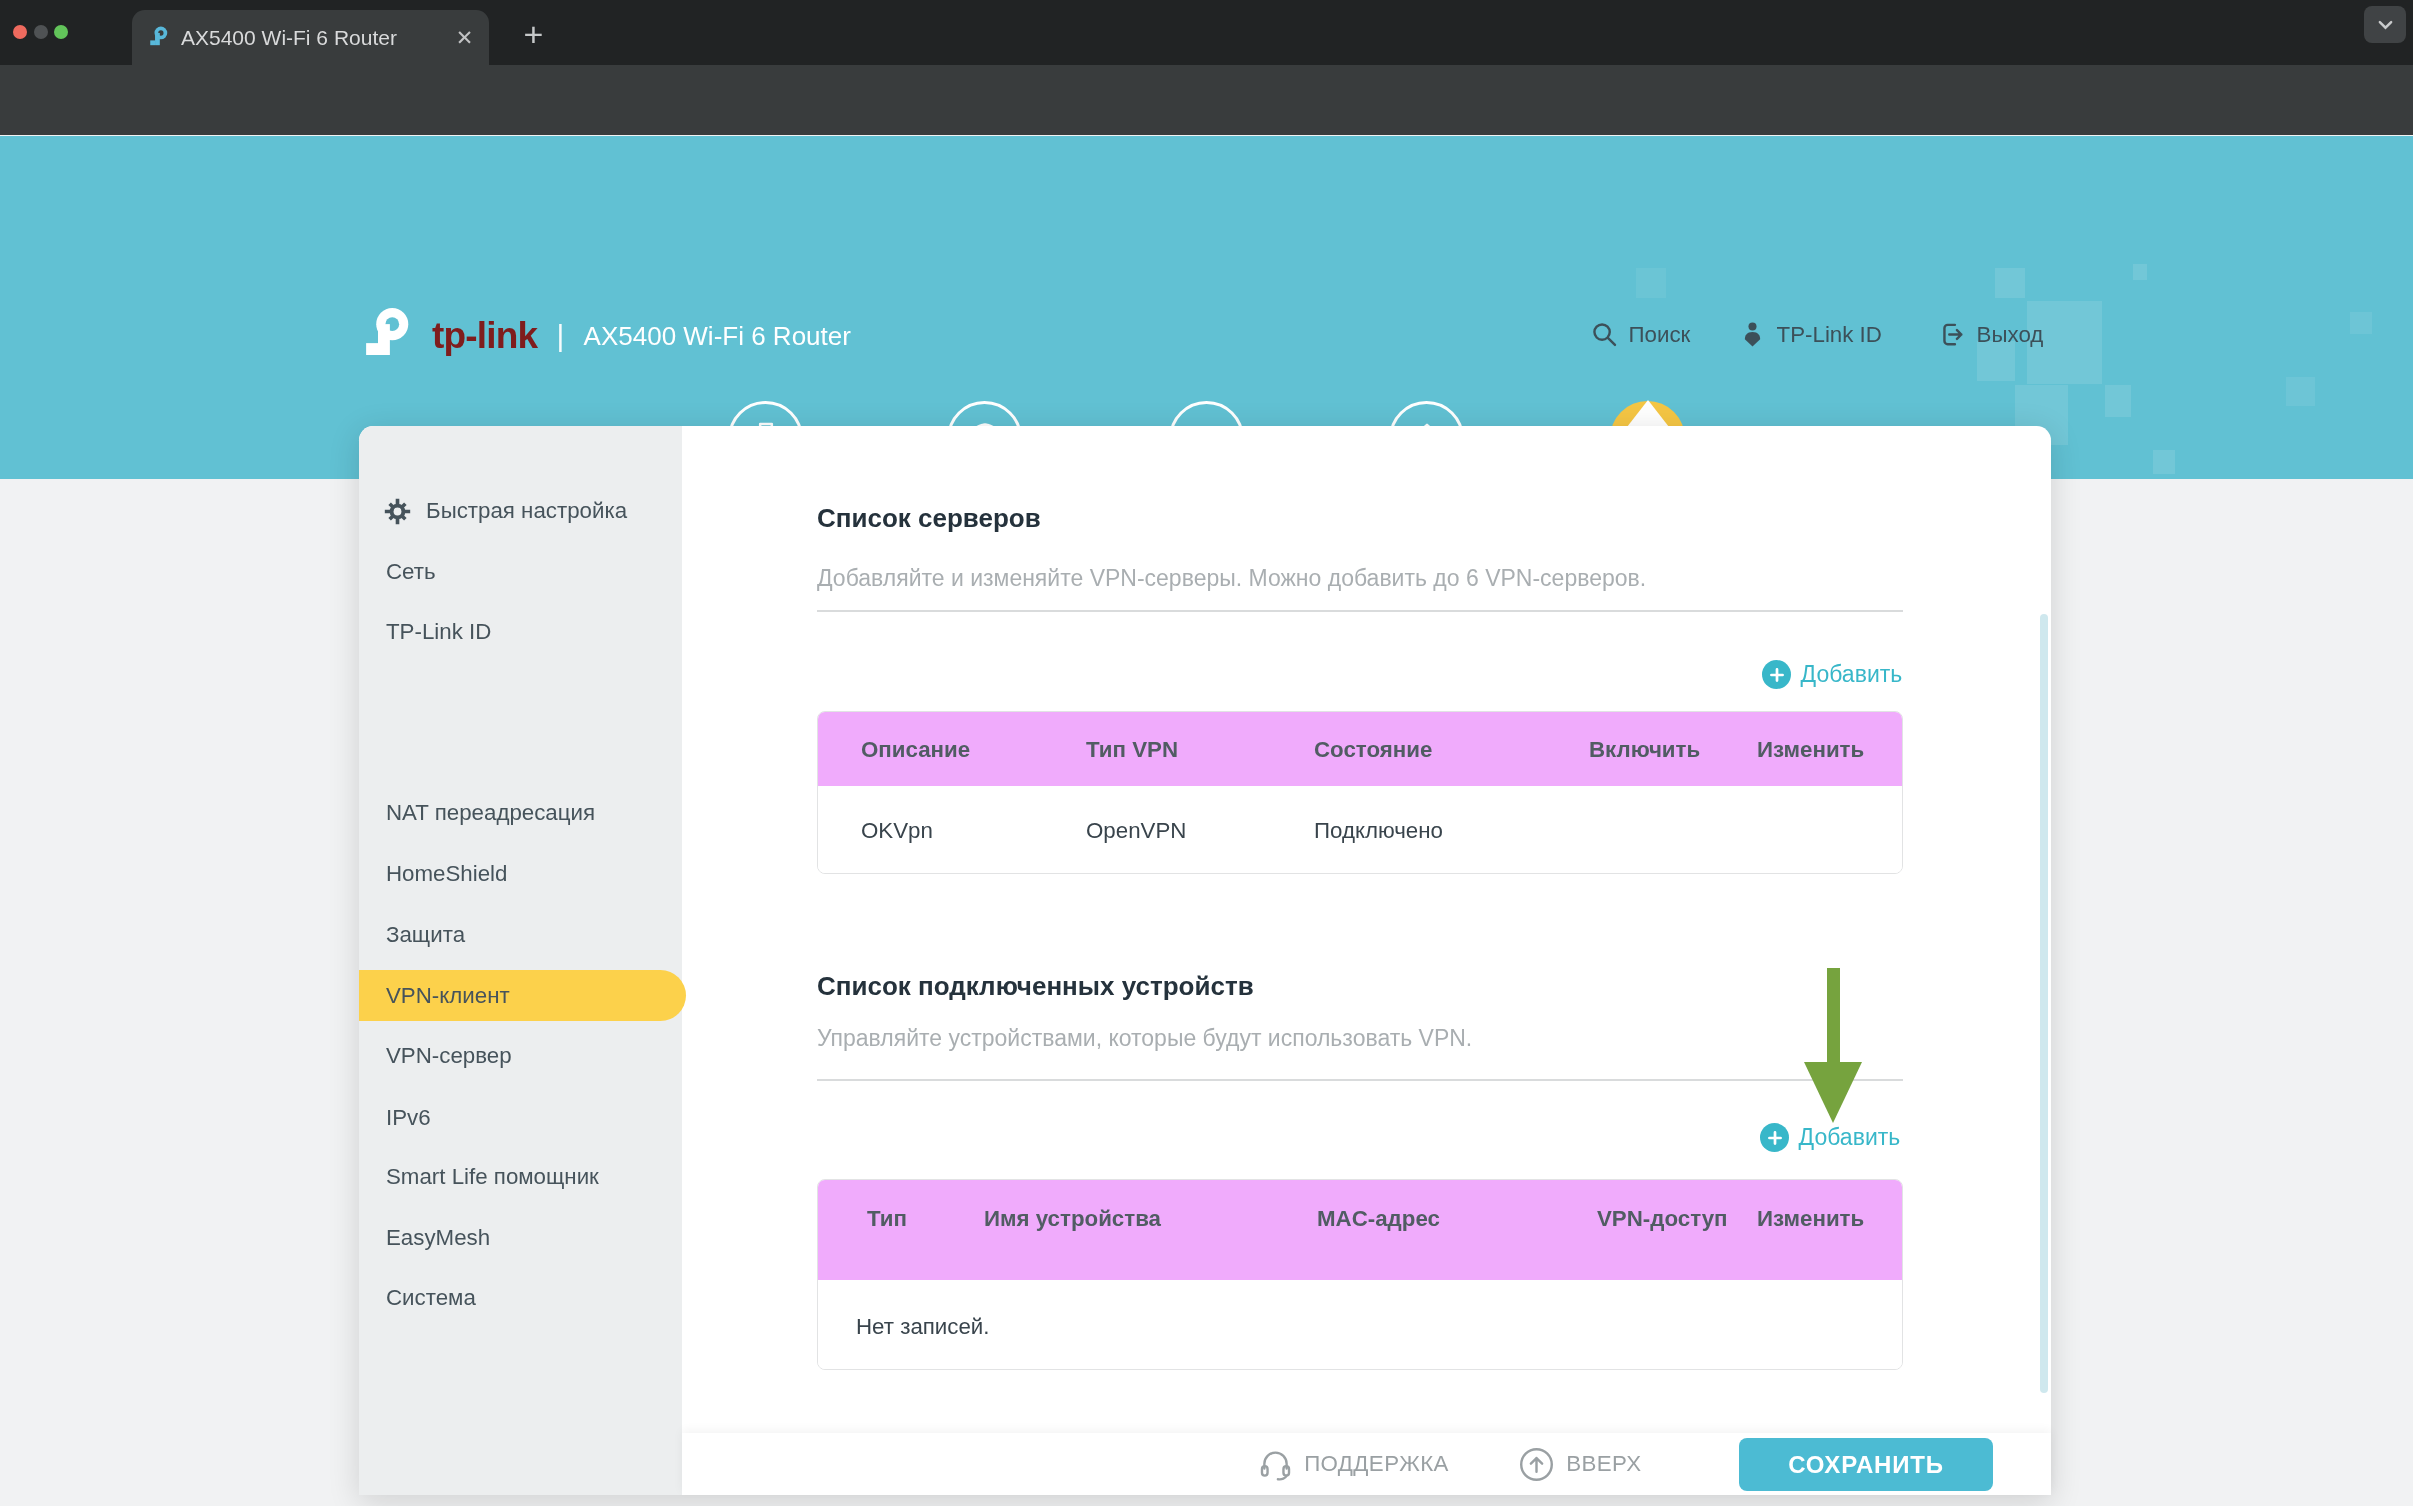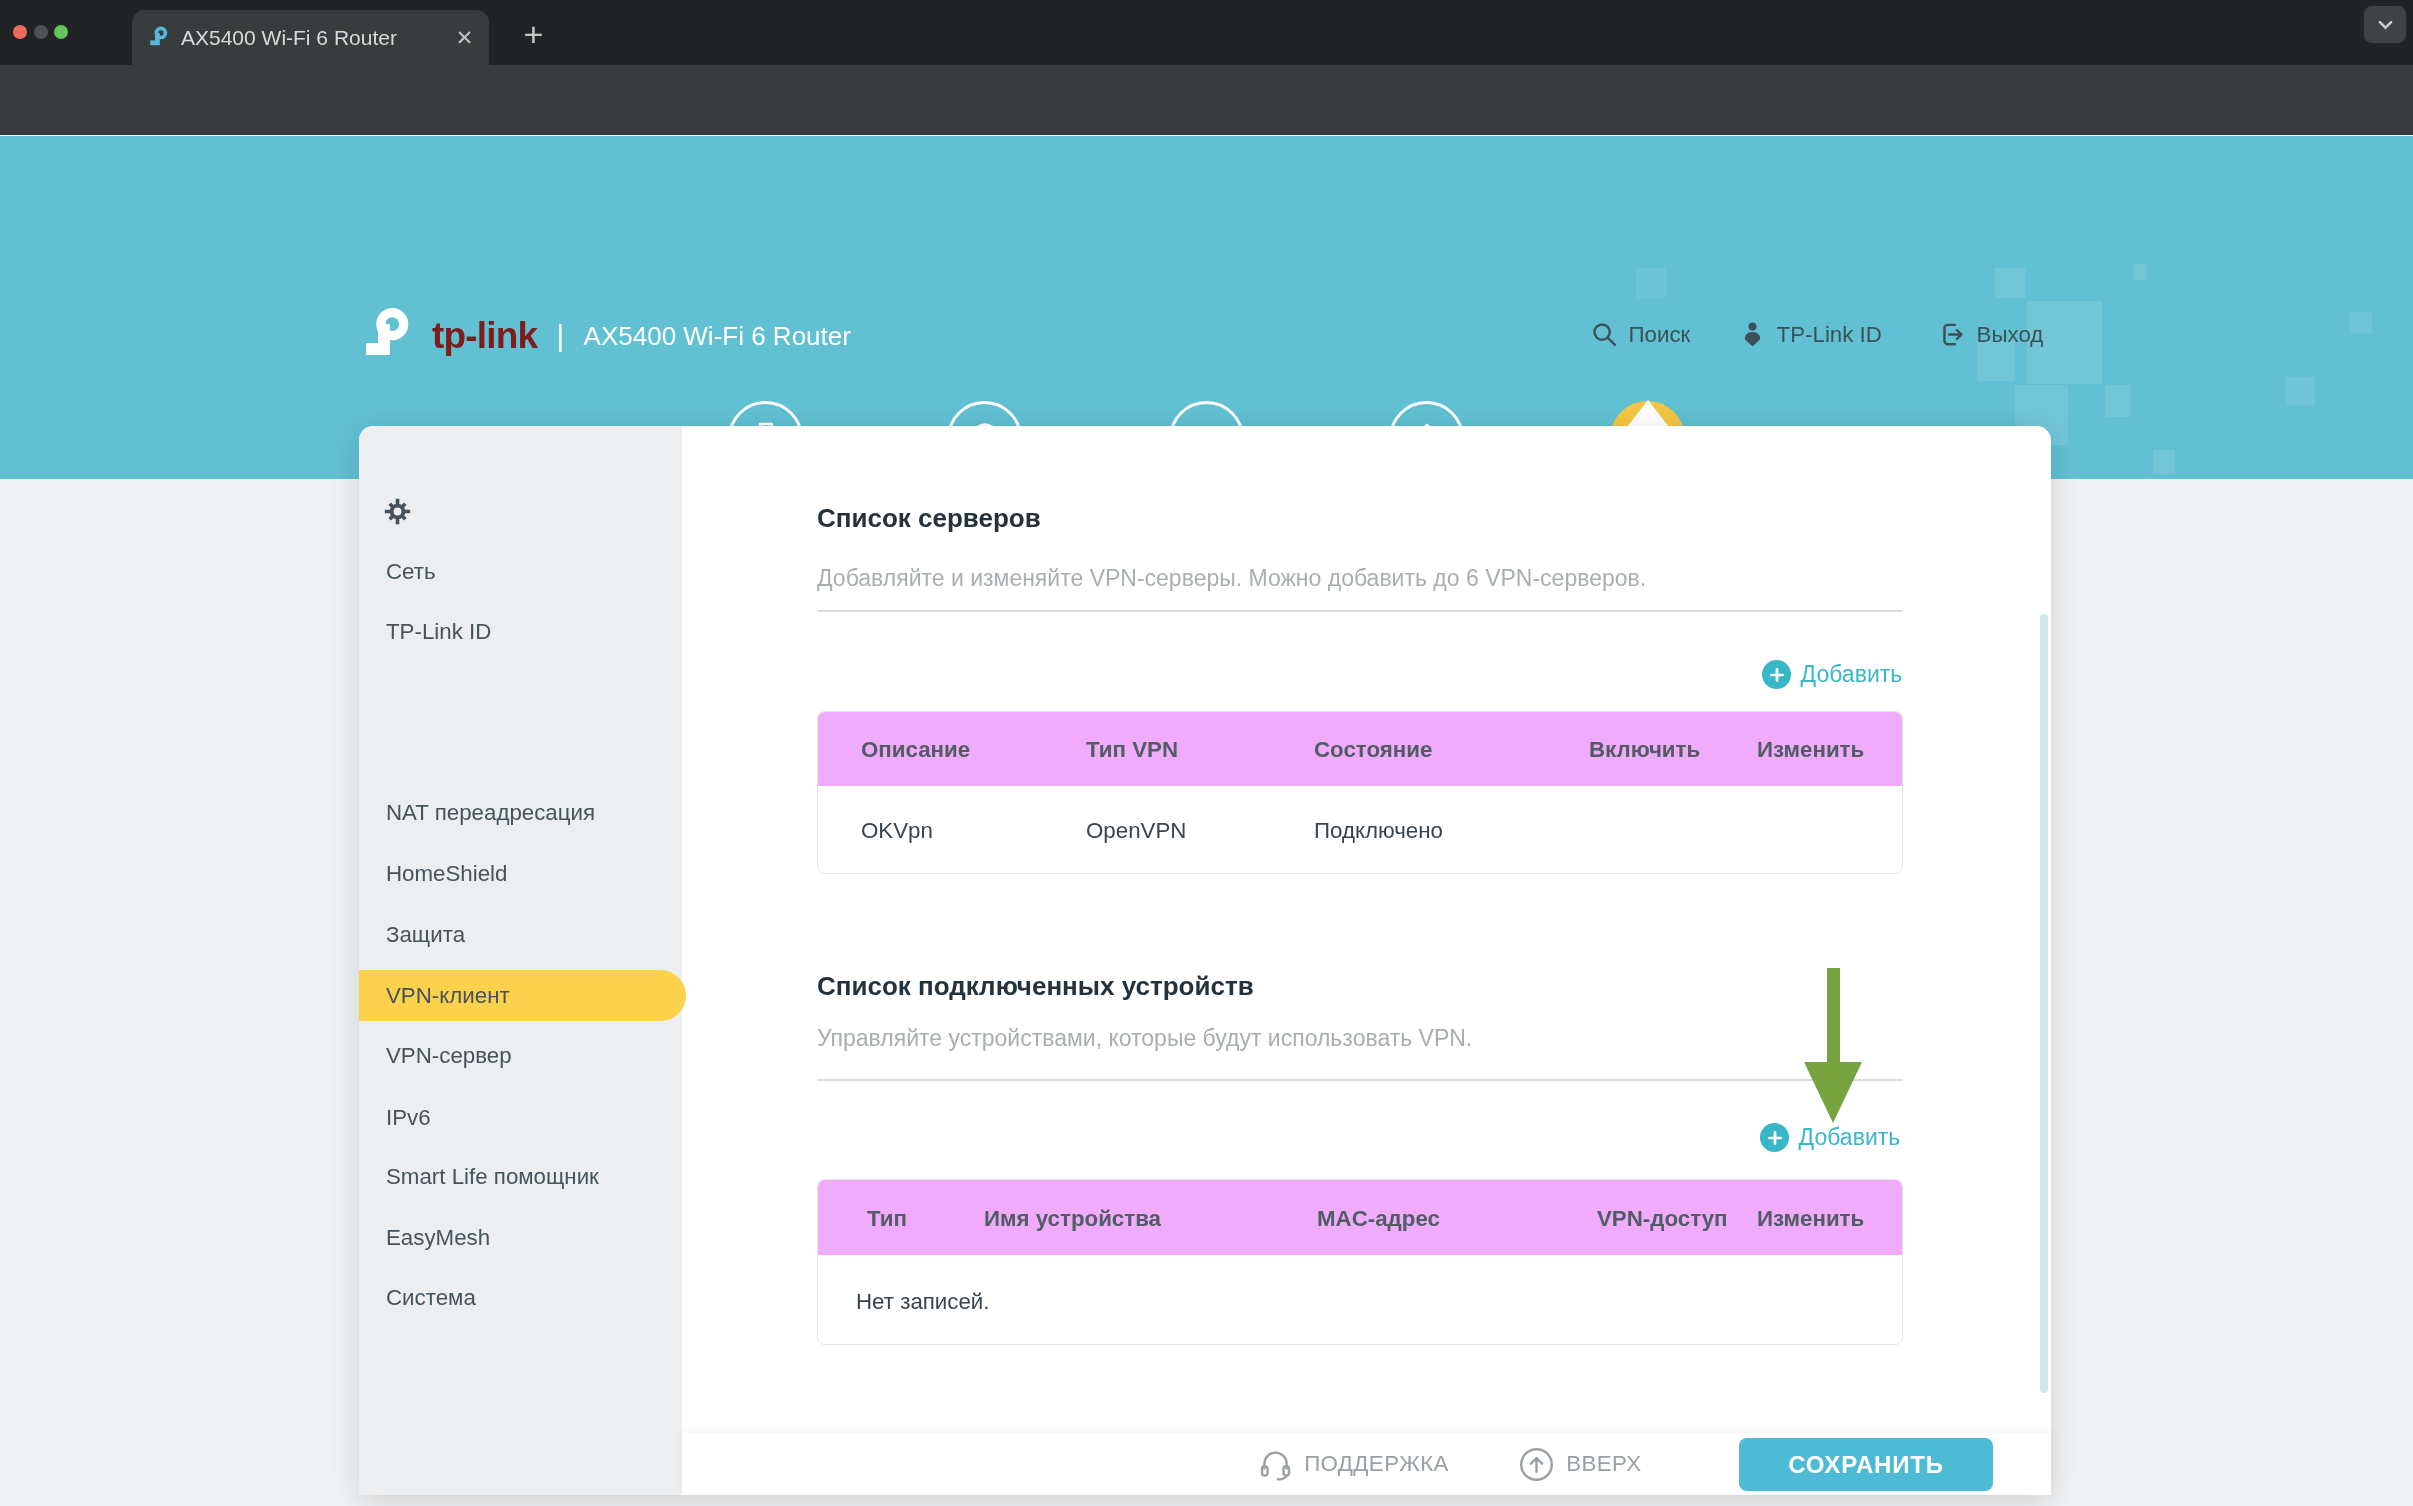--- a/index.html
+++ b/index.html
@@ -310,20 +310,21 @@
   <div class="abs" id="panel">
 
     <div class="abs" id="sidebar">
       <svg class="abs" id="sb-gear" width="29" height="29" viewBox="0 0 48 48">
         <g fill="#46535b">
             <path d="M21 3h6v9h-6z M21 36h6v9h-6z M3 21h9v6H3z M36 21h9v6h-9z M8.9 13.1l4.2-4.2 6.4 6.4-4.2 4.2z M28.5 32.7l4.2-4.2 6.4 6.4-4.2 4.2z M13.1 39.1l-4.2-4.2 6.4-6.4 4.2 4.2z M32.7 19.5l-4.2-4.2 6.4-6.4 4.2 4.2z"></path>
             <circle cx="24" cy="24" r="13"></circle>
           </g>
           <circle cx="24" cy="24" r="6.5" fill="#eceeef"></circle>
       </svg>
+      <div class="abs sbitem first" style="top:59px;">Быстрая настройка</div>
       <div class="abs sbitem" style="top:120px;">Сеть</div>
       <div class="abs sbitem" style="top:180px;">TP-Link ID</div>
       <div class="abs sbitem" style="top:361px;">NAT переадресация</div>
       <div class="abs sbitem" style="top:483px;">Защита</div>
       <div class="abs sbitem" style="top:422px;">HomeShield</div>
       <div class="abs sbitem active" style="top:544px;">VPN-клиент</div>
       <div class="abs sbitem" style="top:604px;">VPN-сервер</div>
       <div class="abs sbitem" style="top:666px;">IPv6</div>
       <div class="abs sbitem" style="top:725px;">Smart Life помощник</div>
       <div class="abs sbitem" style="top:786px;">EasyMesh</div>
@@ -369,21 +370,21 @@
     <div class="abs addlink" style="left:1401px;top:697px;">
       <span class="addcircle">
         <svg width="16" height="16" viewBox="0 0 20 20">
             <path d="M10 3 v14 M3 10 h14" stroke="#fff" stroke-width="3.4" stroke-linecap="round"></path>
           </svg>
       </span>
       <span class="addtext">Добавить</span>
     </div>
 
     <div class="abs tbl" style="left:458px;top:753px;">
-      <div class="tbl-hdr" style="height:75px;text-align:right;">
+      <div class="tbl-hdr" style="height:100px;text-align:right;">
         <div class="th" style="left:49px;top:26px;">Тип</div>
         <div class="th" style="left:166px;top:26px;">Имя устройства</div>
         <div class="th" style="left:499px;top:26px;">MAC-адрес</div>
         <div class="th" style="left:779px;top:26px;">VPN-доступ</div>
         <div class="th" style="left:939px;top:26px;">Изменить</div>
       </div>
       <div class="tbl-body" style="height:89px;">
         <div class="td" style="left:38px;top:34px;">Нет записей.</div>
       </div>
     </div>

